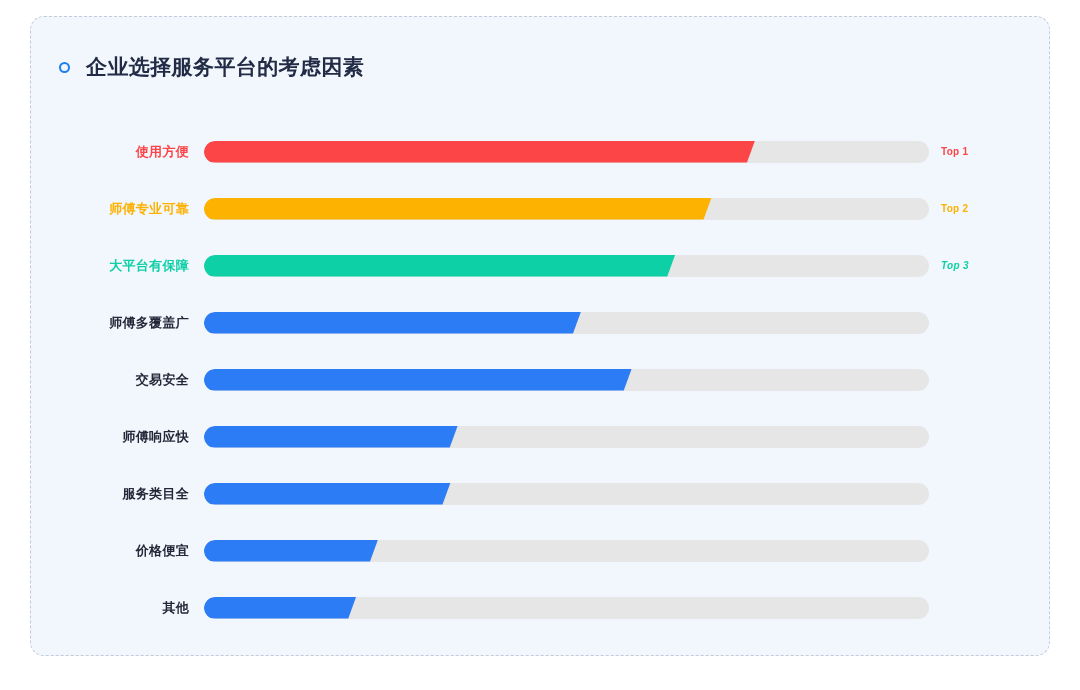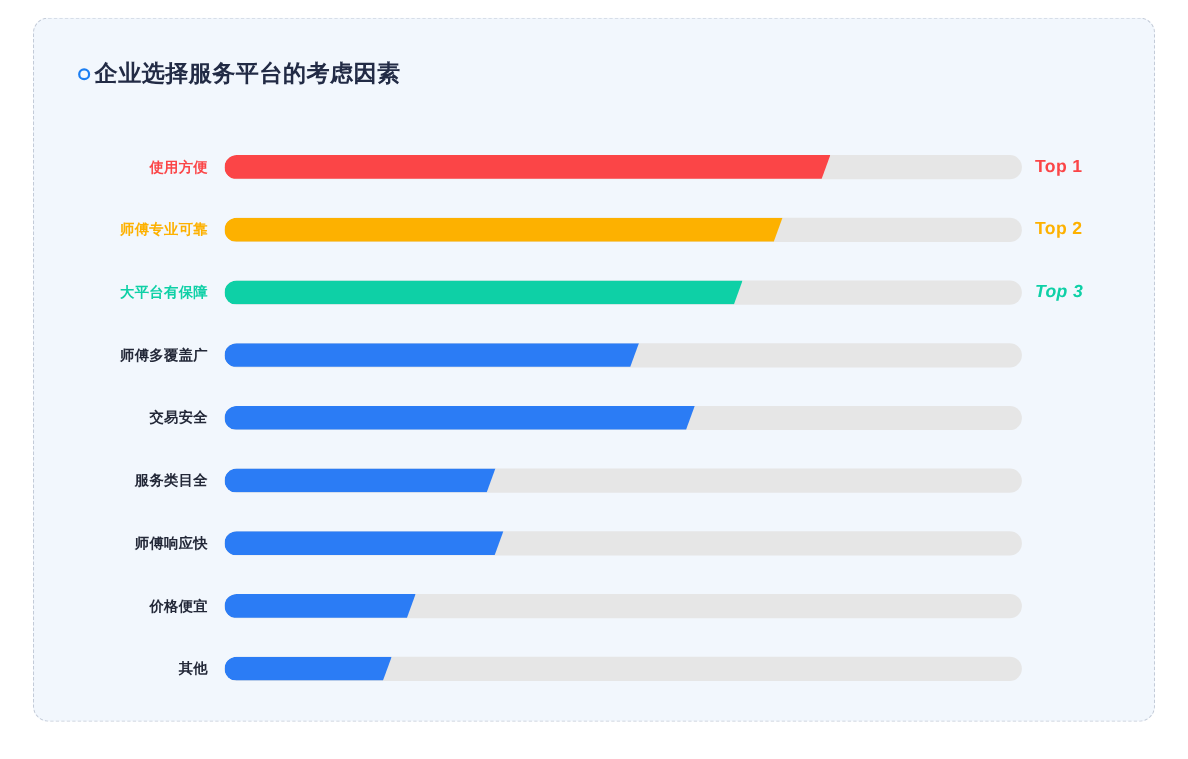--- a/index.html
+++ b/index.html
@@ -25,25 +25,25 @@
     height: 640px;
     box-sizing: border-box;
     background: #f2f7fd;
     border: 1px dashed #c3cbd8;
     border-radius: 14px;
   }
 
   
   #title-row {
     position: absolute;
-    left: 40px;
+    left: 28px;
     top: 36px;
     display: flex;
     align-items: center;
-    gap: 4px;
+    gap: 16px;
   }
   #title-bullet {
     width: 11px;
     height: 11px;
     border-radius: 50%;
     border: 2.6px solid #1b7ef2;
     box-sizing: border-box;
     flex: 0 0 auto;
   }
   #title-text {
@@ -92,21 +92,21 @@
     left: 0;
     top: 0;
     height: 22px;
     border-radius: 11px 0 0 11px;
     
     clip-path: polygon(0 0, 100% 0, calc(100% - 8px) 100%, 0 100%);
   }
   .rank {
     position: absolute;
     left: 910px;
-    font-size: 16px;
+    font-size: 10px;
     font-weight: bold;
     letter-spacing: 0.3px;
     white-space: nowrap;
   }
 </style>
 </head>
 <body>
 
 <div id="card" style="background: rgb(242, 247, 253); border-color: rgb(195, 203, 216);">
 
@@ -143,29 +143,29 @@
           <div class="fill" style="background: rgb(43, 124, 245); width: 52%;"></div>
         </div>
       </div>
       <div class="row">
         <div class="row-label" style="color: rgb(35, 40, 56);">交易安全</div>
         <div class="track" style="background: rgb(230, 230, 230);">
           <div class="fill" style="background: rgb(43, 124, 245); width: 59%;"></div>
         </div>
       </div>
       <div class="row">
+        <div class="row-label" style="color: rgb(35, 40, 56);">师傅响应快</div>
+        <div class="track" style="background: rgb(230, 230, 230);">
+          <div class="fill" style="background: rgb(43, 124, 245); width: 35%;"></div>
+        </div>
+      </div>
+      <div class="row">
         <div class="row-label" style="color: rgb(35, 40, 56);">服务类目全</div>
         <div class="track" style="background: rgb(230, 230, 230);">
           <div class="fill" style="background: rgb(43, 124, 245); width: 34%;"></div>
-        </div>
-      </div>
-      <div class="row">
-        <div class="row-label" style="color: rgb(35, 40, 56);">师傅响应快</div>
-        <div class="track" style="background: rgb(230, 230, 230);">
-          <div class="fill" style="background: rgb(43, 124, 245); width: 35%;"></div>
         </div>
       </div>
       <div class="row">
         <div class="row-label" style="color: rgb(35, 40, 56);">价格便宜</div>
         <div class="track" style="background: rgb(230, 230, 230);">
           <div class="fill" style="background: rgb(43, 124, 245); width: 24%;"></div>
         </div>
       </div>
       <div class="row">
         <div class="row-label" style="color: rgb(35, 40, 56);">其他</div>

